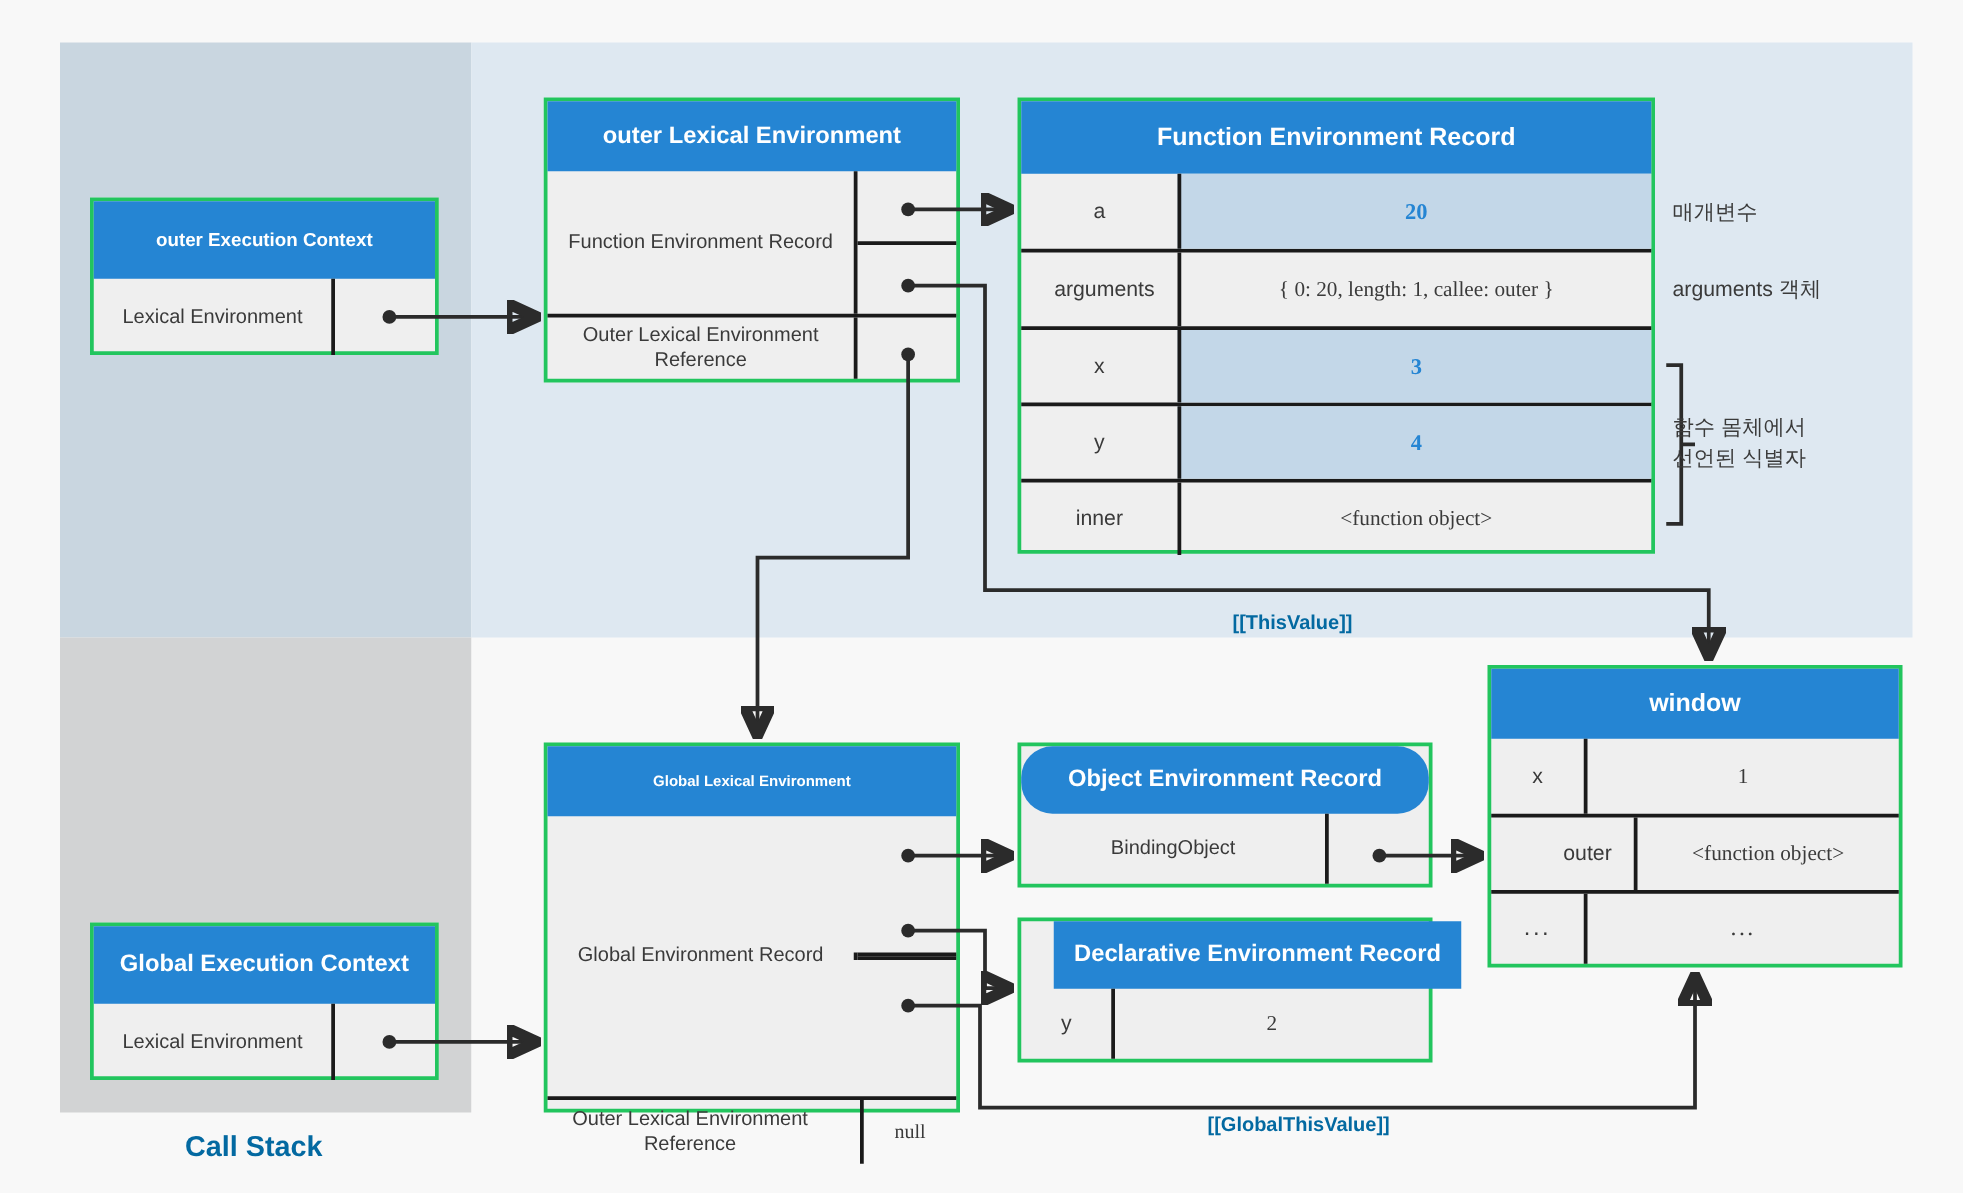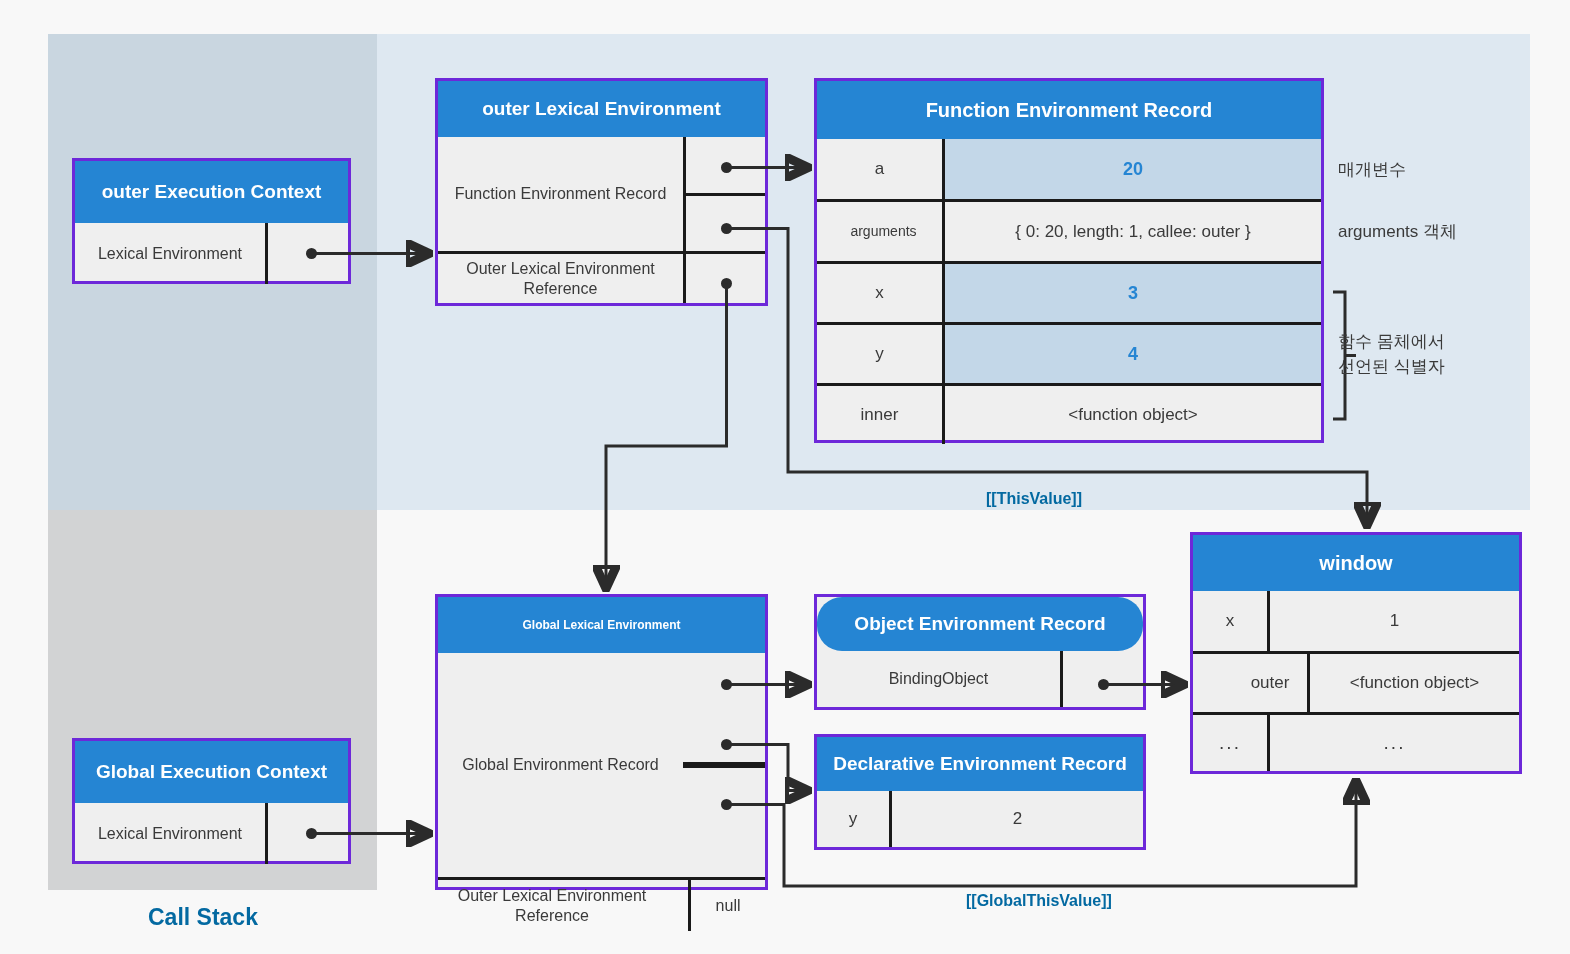--- a/index.html
+++ b/index.html
@@ -11,34 +11,34 @@
   }
   #stage{position:absolute;left:0;top:0;width:1570px;height:954px;}
 
   
   .panel{position:absolute;}
   .panel-tl{left:48px;  top:34px;  width:329px; height:476px; background:#c9d6e0;}
   .panel-tr{left:377px; top:34px;  width:1153px;height:476px; background:#dee8f1;}
   .panel-bl{left:48px;  top:510px; width:329px; height:380px; background:#d2d3d4;}
 
   
-  .box{position:absolute;border:3px solid #6d28d9;box-sizing:border-box;background:#efefef;}
+  .box{position:absolute;border:3px solid #22c55e;box-sizing:border-box;background:#efefef;}
   .bhdr{
     background:#2585d3;color:#fff;font-weight:bold;
     display:flex;align-items:center;justify-content:center;
     box-sizing:border-box;width:100%;
   }
   .brow{display:flex;box-sizing:border-box;width:100%;border-top:3px solid #1a1a1a;}
   .brow.first{border-top:none;}
   .cell{
     display:flex;align-items:center;justify-content:center;
     box-sizing:border-box;color:#3a3a3a;text-align:center;line-height:1.25;
     padding:2px 4px;
   }
-  .cell.divl{border-left:3px solid #1a1a1a;}
+  .cell.divl{border-left:3px solid #1a1a1a;font-family:Liberation Serif, serif;}
   .hl{background:#c3d7e8;color:#2585d3;font-weight:bold;}
 
   
   .dot{position:absolute;width:11px;height:11px;border-radius:50%;background:#2b2b2b;}
   #wires{position:absolute;left:0;top:0;width:1570px;height:954px;pointer-events:none;}
   #wires path,#wires line{fill:none;stroke:#2b2b2b;stroke-width:3;}
 
   
   .lbl{position:absolute;color:#3a3a3a;white-space:pre;line-height:1.45;}
   .lbl.bold{font-weight:bold;color:#0369a1;}
@@ -56,21 +56,21 @@
 </head>
 <body>
 
 <div id="stage">
 
   <div class="panel panel-tl"></div>
   <div class="panel panel-tr"></div>
   <div class="panel panel-bl"></div>
 
   <div class="box" id="outerEC">
-    <div class="bhdr" style="height:62px;font-size:19px;">outer Execution Context</div>
+    <div class="bhdr" style="height:62px;font-size:15px;">outer Execution Context</div>
     <div class="brow first" style="height:61px;">
       <div class="cell" style="width:190px;font-size:16px;">Lexical Environment</div>
       <div class="cell divl" style="width:83px;"></div>
     </div>
   </div>
 
   <div class="box" id="globalEC">
     <div class="bhdr" style="height:62px;font-size:19px;">Global Execution Context</div>
     <div class="brow first" style="height:61px;">
       <div class="cell" style="width:190px;font-size:16px;">Lexical Environment</div>
@@ -95,21 +95,21 @@
   </div>
 
   <div class="box" id="fer">
     <div class="bhdr" style="height:58px;font-size:20px;">Function Environment Record</div>
 
     <div class="brow first" style="height:60px;">
       <div class="cell" style="width:125px;font-size:17px;">a</div>
       <div class="cell divl hl" style="flex:1;font-size:18px;">20</div>
     </div>
     <div class="brow" style="height:62px;">
-      <div class="cell" style="width:125px;font-size:14px;padding-left:12px;">arguments</div>
+      <div class="cell" style="width:125px;font-size:17px;padding-left:12px;">arguments</div>
       <div class="cell divl" style="flex:1;font-size:17px;">{ 0: 20, length: 1, callee: outer }</div>
     </div>
     <div class="brow" style="height:61px;">
       <div class="cell" style="width:125px;font-size:17px;">x</div>
       <div class="cell divl hl" style="flex:1;font-size:18px;">3</div>
     </div>
     <div class="brow" style="height:61px;">
       <div class="cell" style="width:125px;font-size:17px;">y</div>
       <div class="cell divl hl" style="flex:1;font-size:18px;">4</div>
     </div>
@@ -138,21 +138,21 @@
 
   <div class="box" id="objER">
     <div class="bhdr" style="height:54px;font-size:19px;border-radius:25px;">Object Environment Record</div>
     <div class="brow first" style="height:56px;">
       <div class="cell" style="width:243px;font-size:16px;">BindingObject</div>
       <div class="cell divl" style="width:83px;"></div>
     </div>
   </div>
 
   <div class="box" id="declER">
-    <div class="bhdr" style="height:54px;font-size:19px;">Declarative Environment Record</div>
+    <div class="bhdr" style="height:54px;font-size:19px;margin-left:26px;">Declarative Environment Record</div>
     <div class="brow first" style="height:56px;">
       <div class="cell" style="width:72px;font-size:17px;">y</div>
       <div class="cell divl" style="flex:1;font-size:17px;">2</div>
     </div>
   </div>
 
   <div class="box" id="win">
     <div class="bhdr" style="height:56px;font-size:20px;">window</div>
     <div class="brow first" style="height:60px;">
       <div class="cell" style="width:74px;font-size:17px;">x</div>

